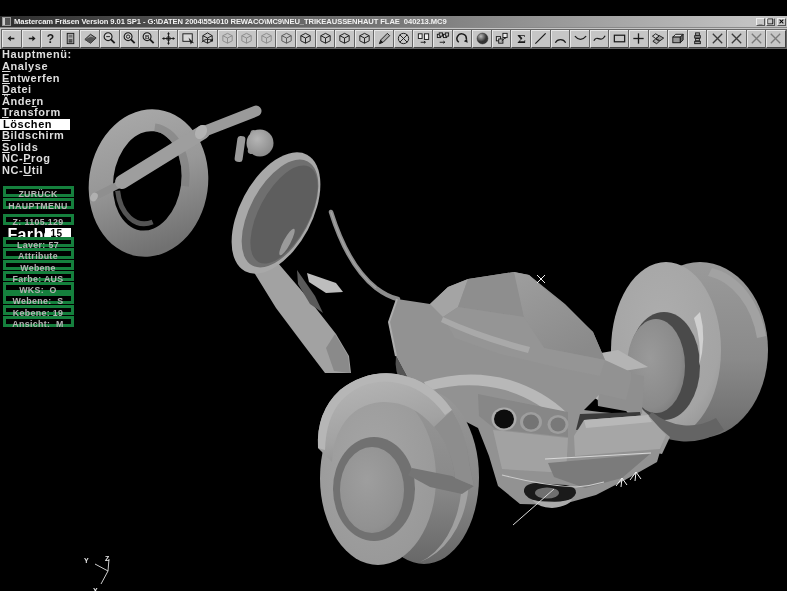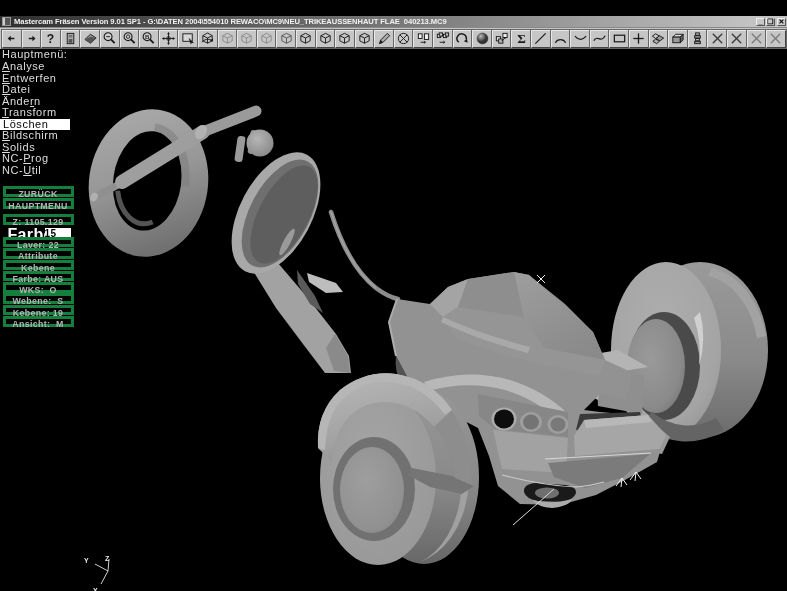--- a/index.html
+++ b/index.html
@@ -2,27 +2,27 @@
 <html><head><meta charset="utf-8"><style>
 *{margin:0;padding:0;box-sizing:border-box}
 html,body{width:787px;height:591px;background:#000;overflow:hidden;font-family:"Liberation Sans",sans-serif}
 #root{position:absolute;top:16px;left:0;width:787px;height:591px;background:#be185d}
 #title{position:absolute;top:0;left:0;width:787px;height:11px;background:linear-gradient(to right,#2e2e2e 0%,#4e4e4e 20%,#7e7e7e 55%,#c2c2c2 95%);color:#f2f2f2;font-size:7.6px;font-weight:bold;line-height:11px;white-space:nowrap}
 #title .txt{position:absolute;left:14px;top:0;letter-spacing:-0.08px}
 #ticon{position:absolute;left:2px;top:1px;width:9px;height:9px;background:#555;border:1px solid #999;box-shadow:inset 2px 0 0 #ccc}
 .wbtn{position:absolute;top:1.5px;width:9px;height:8.5px;background:#c8c8c8;border-top:1px solid #eee;border-left:1px solid #eee;border-right:1px solid #555;border-bottom:1px solid #555;font-size:7px;line-height:6px;text-align:center;color:#000;font-weight:bold}
 #toolbar{position:absolute;top:11px;left:0;width:787px;height:22px;background:#c6c6c6;border-top:1px solid #888;display:flex;padding:1.5px 1px 2px 2px}
 .tb{flex:1 1 auto;height:18.5px;background:#c6c6c6;border:1px solid #2a2a2a;border-top-color:#e8e8e8;border-left-color:#e8e8e8;border-right-color:#444;border-bottom-color:#444;outline:0.5px solid #666;display:flex;align-items:center;justify-content:center;overflow:hidden}
-.m{position:absolute;left:2px;color:#dedede;font-size:11px;font-weight:normal;line-height:11px;white-space:nowrap;letter-spacing:0.55px}
+.m{position:absolute;left:2px;color:#dedede;font-size:11px;font-weight:bold;line-height:11px;white-space:nowrap;letter-spacing:0.55px}
 .m u{text-decoration-thickness:1px}
 .m.hl{background:#fff;color:#000;width:70px;left:0;padding-left:3px}
 .sb{position:absolute;left:2.5px;width:71px;height:10.5px;border:3px solid #15803d;color:#b4b4b4;font-size:8.8px;font-weight:bold;text-align:center;line-height:10px;letter-spacing:0.35px;background:#000;white-space:nowrap}
 .sb.farbe{border-color:#000;color:#fff;text-align:left}
 .flab{position:absolute;left:2px;top:0;font-size:16px;color:#fff;line-height:11px}
-.fval{position:absolute;right:0px;top:-0.5px;width:26px;height:11px;background:#fff;color:#000;text-align:left;padding-right:2px;font-size:10px;line-height:11.5px}
+.fval{position:absolute;right:0px;top:-0.5px;width:26px;height:11px;background:#fff;color:#000;text-align:center;padding-right:2px;font-size:10px;line-height:11.5px}
 #bottomline{position:absolute;left:0;top:587px;width:787px;height:1.5px;background:#9a9a9a}
 </style></head>
 <body>
 <div id="root">
 <svg id="model" width="787" height="591" viewBox="0 0 787 591" style="position:absolute;top:0;left:0">
 <defs>
 <linearGradient id="gTorus" x1="0.1" y1="0" x2="0.5" y2="1">
 <stop offset="0" stop-color="#ababab"></stop>
           <stop offset="0.5" stop-color="#989898"></stop>
           <stop offset="1" stop-color="#717171"></stop>
@@ -481,21 +481,21 @@
 <div class="m" style="top:125.5px"><u>S</u>olids</div>
 <div class="m" style="top:137px">NC-<u>P</u>rog</div>
 <div class="m" style="top:148.5px">NC-<u>U</u>til</div>
 <div class="sb" style="top:170px">ZURÜCK</div>
 <div class="sb" style="top:182.3px">HAUPTMENU</div>
 <div class="sb" style="top:198.3px">Z: 1105.129</div>
 <div class="sb farbe" style="top:209.6px">
       <span class="flab">Farbe:</span>
       <span class="fval">15</span>
     </div>
-<div class="sb" style="top:220.9px">Layer: 22</div>
+<div class="sb" style="top:220.9px">Layer: 57</div>
 <div class="sb" style="top:232.2px">Attribute</div>
-<div class="sb" style="top:243.5px">Kebene</div>
+<div class="sb" style="top:243.5px">Webene</div>
 <div class="sb" style="top:254.8px">Farbe: AUS</div>
 <div class="sb" style="top:266.1px">WKS:&nbsp;&nbsp;O</div>
 <div class="sb" style="top:277.4px">Webene:&nbsp;&nbsp;S</div>
 <div class="sb" style="top:288.7px">Kebene: 19</div>
 <div class="sb" style="top:300px">Ansicht:&nbsp;&nbsp;M</div>
 <div id="bottomline"></div>
 </div>
 </body></html>

